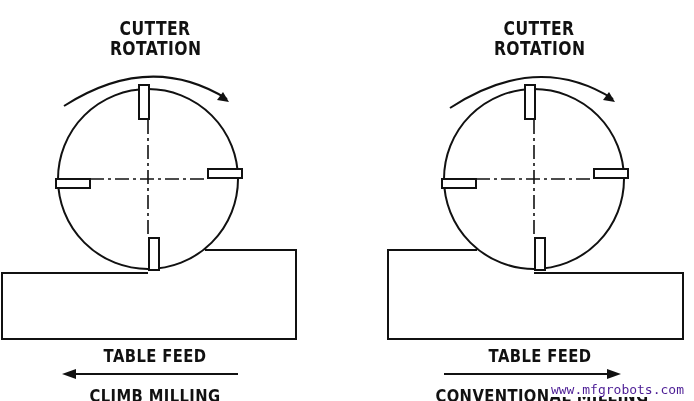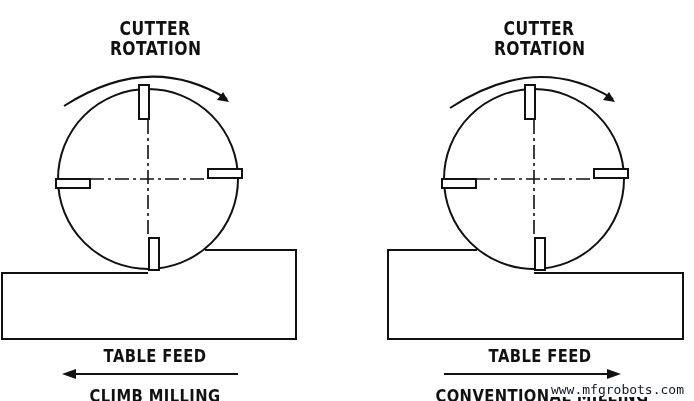--- a/index.html
+++ b/index.html
@@ -3,21 +3,21 @@
 <meta charset="utf-8">
 <style>
   html, body { margin: 0; padding: 0; background: #ffffff; }
   body { width: 694px; height: 401px; position: relative; overflow: hidden; font-family: "Liberation Sans", sans-serif; }
   .panel { position: absolute; top: 16px; height: 393px; }
   .panel svg { position: absolute; left: 0; top: 0; }
   .label { position: absolute; font-family: "DejaVu Sans", sans-serif; font-weight: bold; color: #111; text-align: center; letter-spacing: 0.5px; transform: scaleX(0.82); transform-origin: center; white-space: nowrap; }
   .title { font-size: 19px; line-height: 20px; }
   .feed { font-size: 18px; }
   .mode { font-size: 18px; }
-  .watermark { position: absolute; right: 8px; bottom: 4px; font-family: "DejaVu Sans Mono", monospace; font-size: 13px; color: #0f172a; background: #ffffff; padding: 0 2px; }
+  .watermark { position: absolute; right: 8px; bottom: 4px; font-family: "DejaVu Sans Mono", monospace; font-size: 13px; color: #4c1d95; background: #ffffff; padding: 0 2px; }
 </style>
 </head>
 <body>
 
 <div class="panel" style="left:0;width:347px;">
   <svg width="347" height="401" viewBox="0 0 347 401">
     <g stroke="#111" stroke-width="2" fill="none">
 
       <path d="M64,90 Q150,35 227,83"></path>
       <polygon points="229,86 217,84 223,76" fill="#111" stroke="none"></polygon>

